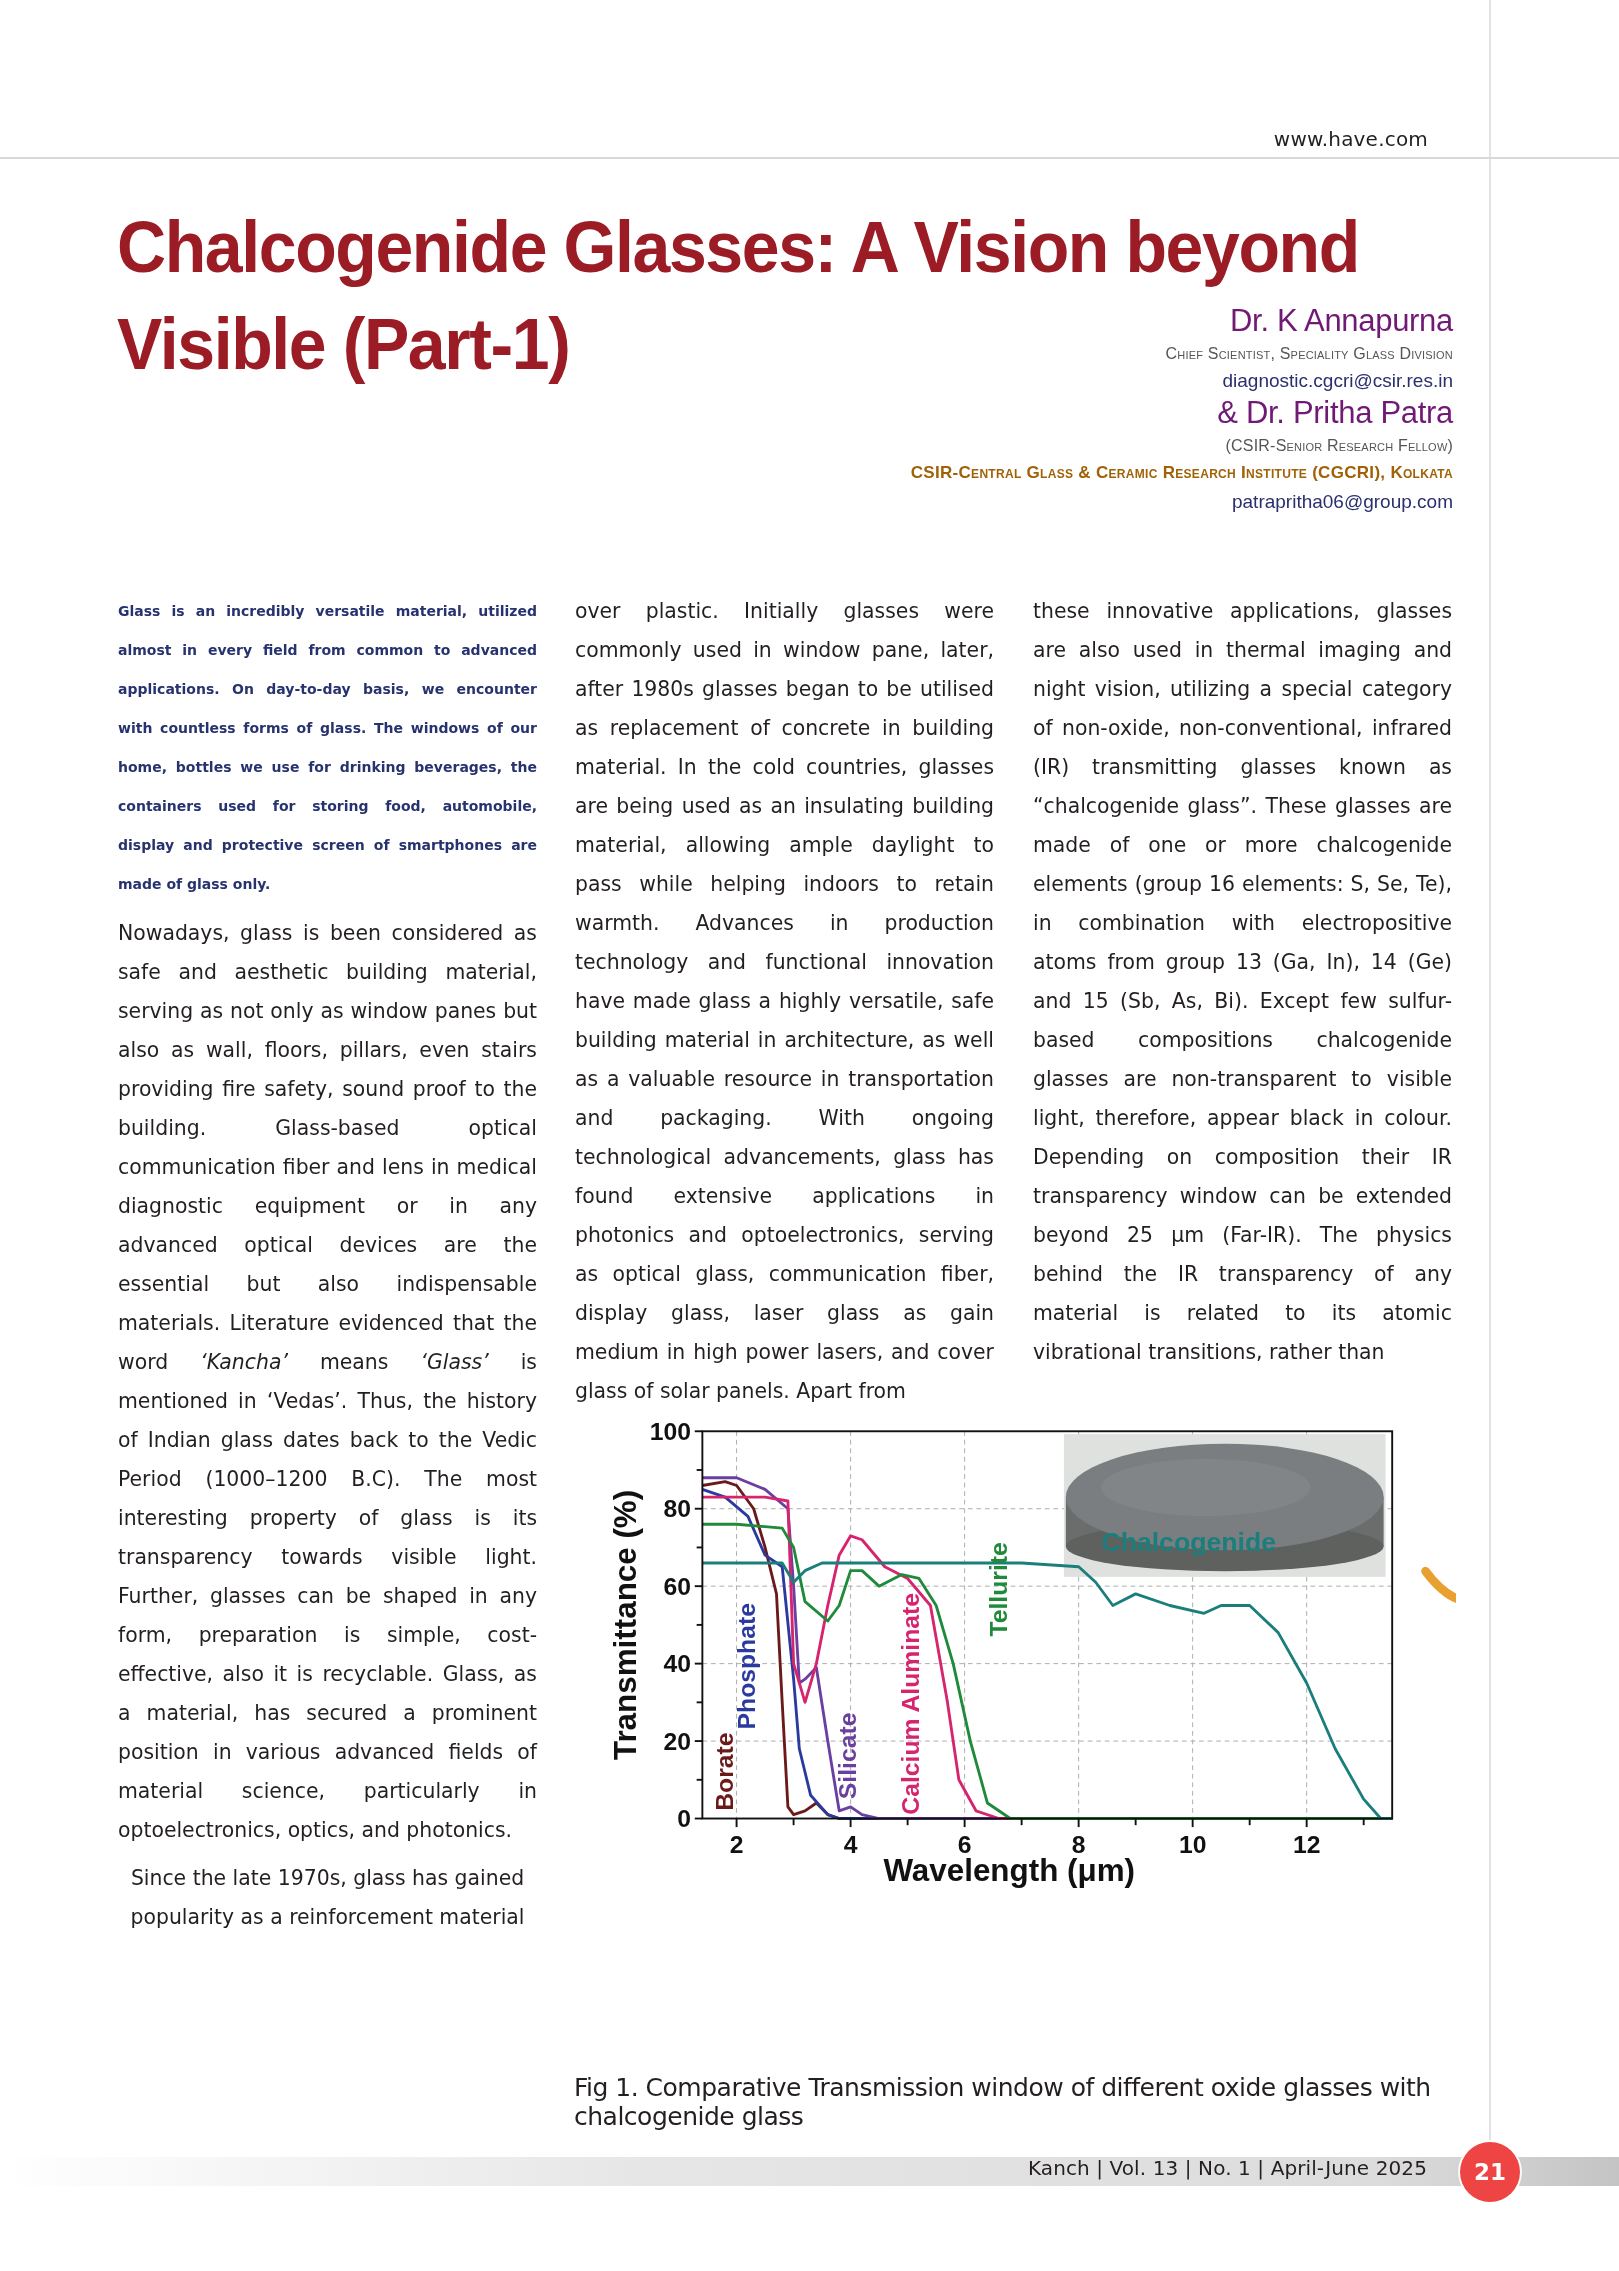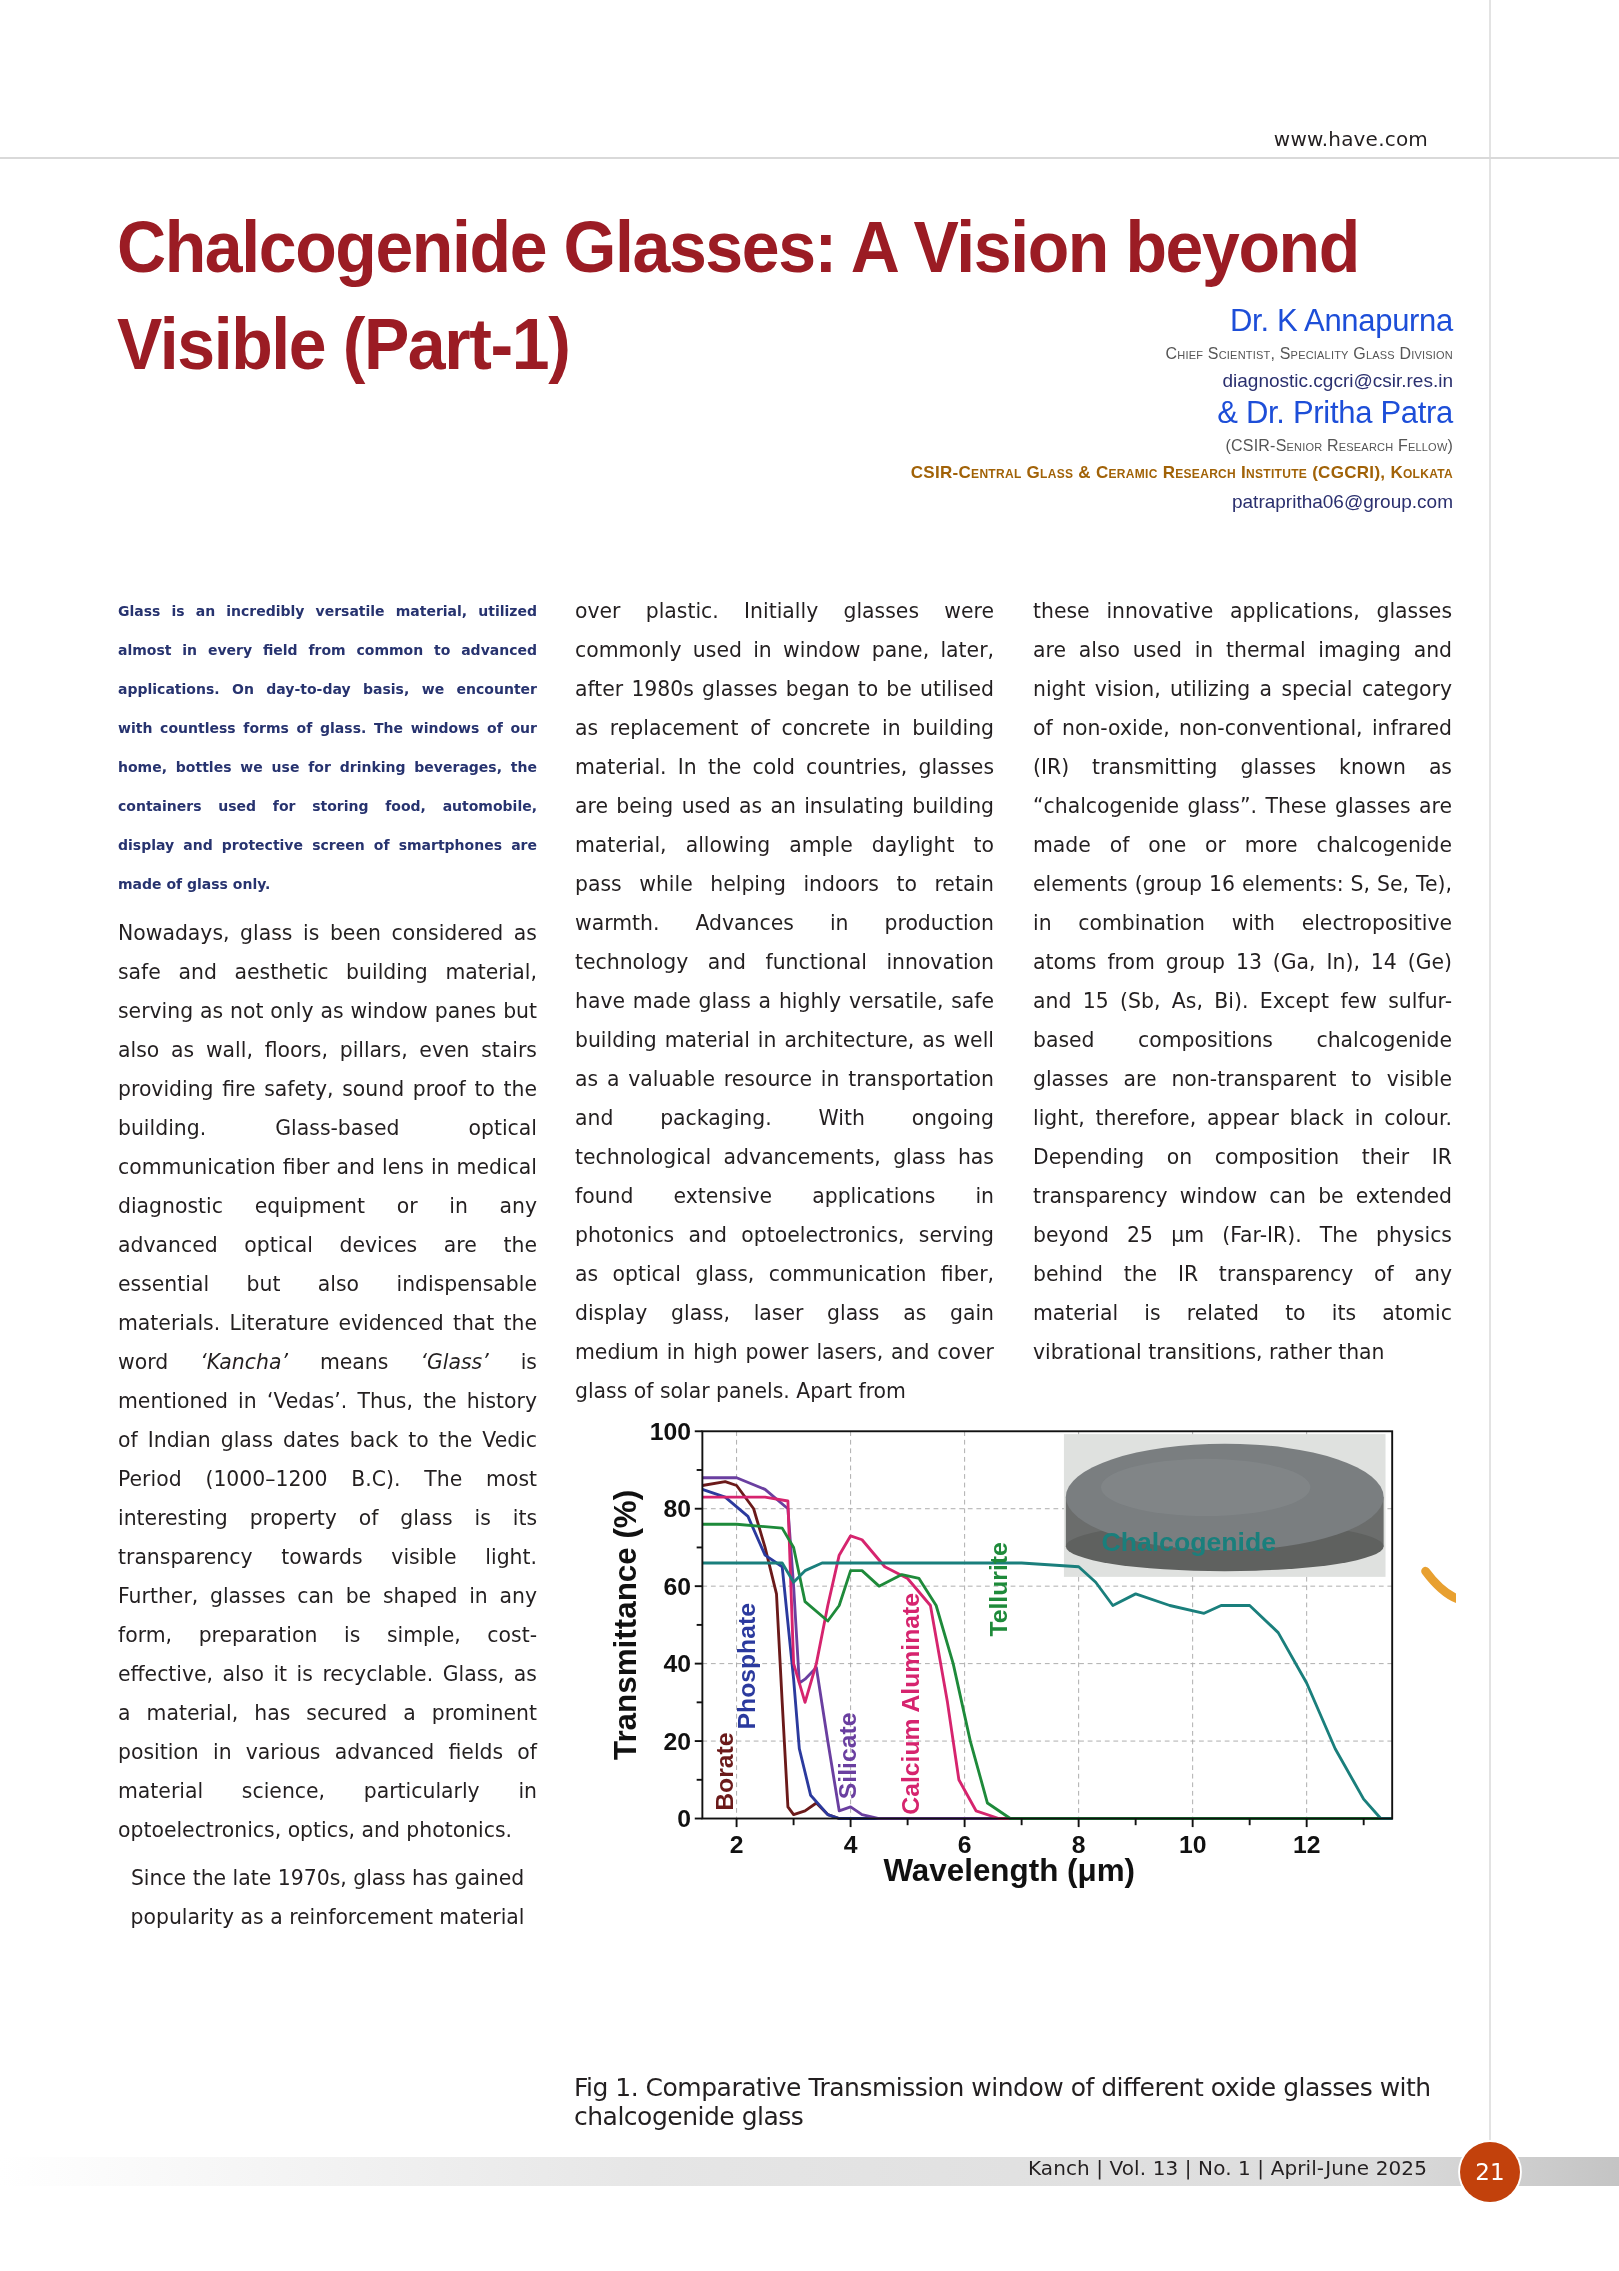--- a/index.html
+++ b/index.html
@@ -3,35 +3,35 @@
 <meta charset="utf-8">
 <style>
   html, body { margin:0; padding:0; background:#ffffff; }
   body { width:1620px; height:2271px; position:relative; overflow:hidden; font-family:"DejaVu Sans", sans-serif; color:#231f20; }
   .abs { position:absolute; }
   .top-rule { left:0; top:157px; width:1620px; height:1.9px; background:#d9d9d9; }
   .right-rule { left:1489px; top:0; width:1.9px; height:2178px; background:#e3e3e3; }
   .site-url { right:192px; top:127px; font-family:"DejaVu Sans", sans-serif; font-size:20px; color:#231f20; letter-spacing:0.2px; }
   .title { left:117px; top:198px; width:1332px; font-family:"Liberation Sans", sans-serif; font-weight:700; font-size:68px; line-height:93px; color:#9b1c24; letter-spacing:-1.4px; transform:scaleY(1.05); transform-origin:top left; }
   .author-block { right:167px; top:302px; text-align:right; }
-  .author-name { font-family:"Liberation Sans", sans-serif; font-size:31px; color:#1d4ed8; line-height:38px; letter-spacing:-0.3px; }
+  .author-name { font-family:"Liberation Sans", sans-serif; font-size:31px; color:#701a75; line-height:38px; letter-spacing:-0.3px; }
   .author-role { font-family:"Liberation Sans", sans-serif; font-size:16px; color:#555; line-height:27px; font-variant:small-caps; letter-spacing:0.2px; }
   .author-email { font-family:"Liberation Sans", sans-serif; font-size:19px; color:#2a2f6e; line-height:27px; }
   .author-inst { font-family:"Liberation Sans", sans-serif; font-size:17px; color:#a16207; line-height:28.5px; font-weight:700; font-variant:small-caps; letter-spacing:0.3px;text-align:right; }
   .col { position:absolute; top:592px; width:419px; font-family:"DejaVu Sans", sans-serif; font-size:20.4px; line-height:39px; text-align:justify; color:#231f20; }
   .col p { margin:0 0 9.5px 0; }
   .col-1 { left:118px; }
   .col-2 { left:575px; }
   .col-3 { left:1033px; }
   .lead { color:#27336f; font-weight:700; font-size:14px; }
   .chart-wrap { position:absolute; left:571px; top:1417px; width:885px; height:647px; }
   .caption { position:absolute; left:574px; top:2073px; width:885px; font-family:"DejaVu Sans", sans-serif; font-size:25px; color:#231f20; letter-spacing:-0.5px; }
   .footer-bar { position:absolute; left:0; top:2157px; width:1620px; height:28.5px; background:linear-gradient(to right, #ffffff 0%, #e6e6e6 40%, #dcdcdc 85%, #c4c4c4 100%); }
   .footer-text { position:absolute; right:193px; top:2156px; font-family:"DejaVu Sans", sans-serif; font-size:20px; color:#231f20; letter-spacing:0.1px; }
-  .page-badge { position:absolute; left:1460px; top:2142px; width:60px; height:60px; border-radius:50%; background:#c2410c; color:#fff; font-family:"DejaVu Sans", sans-serif; font-weight:400; font-size:23px; display:flex; align-items:center; justify-content:center; box-shadow:0 0 0 1.9px #ffffff; }
+  .page-badge { position:absolute; left:1460px; top:2142px; width:60px; height:60px; border-radius:50%; background:#ef4444; color:#fff; font-family:"DejaVu Sans", sans-serif; font-weight:700; font-size:23px; display:flex; align-items:center; justify-content:center; box-shadow:0 0 0 1.9px #ffffff; }
   i.em { font-style:italic; }
 </style>
 </head>
 <body>
 
 <div class="abs right-rule"></div>
 <div class="abs top-rule"></div>
 <div class="abs site-url">www.have.com</div>
 
 <div class="abs title">

